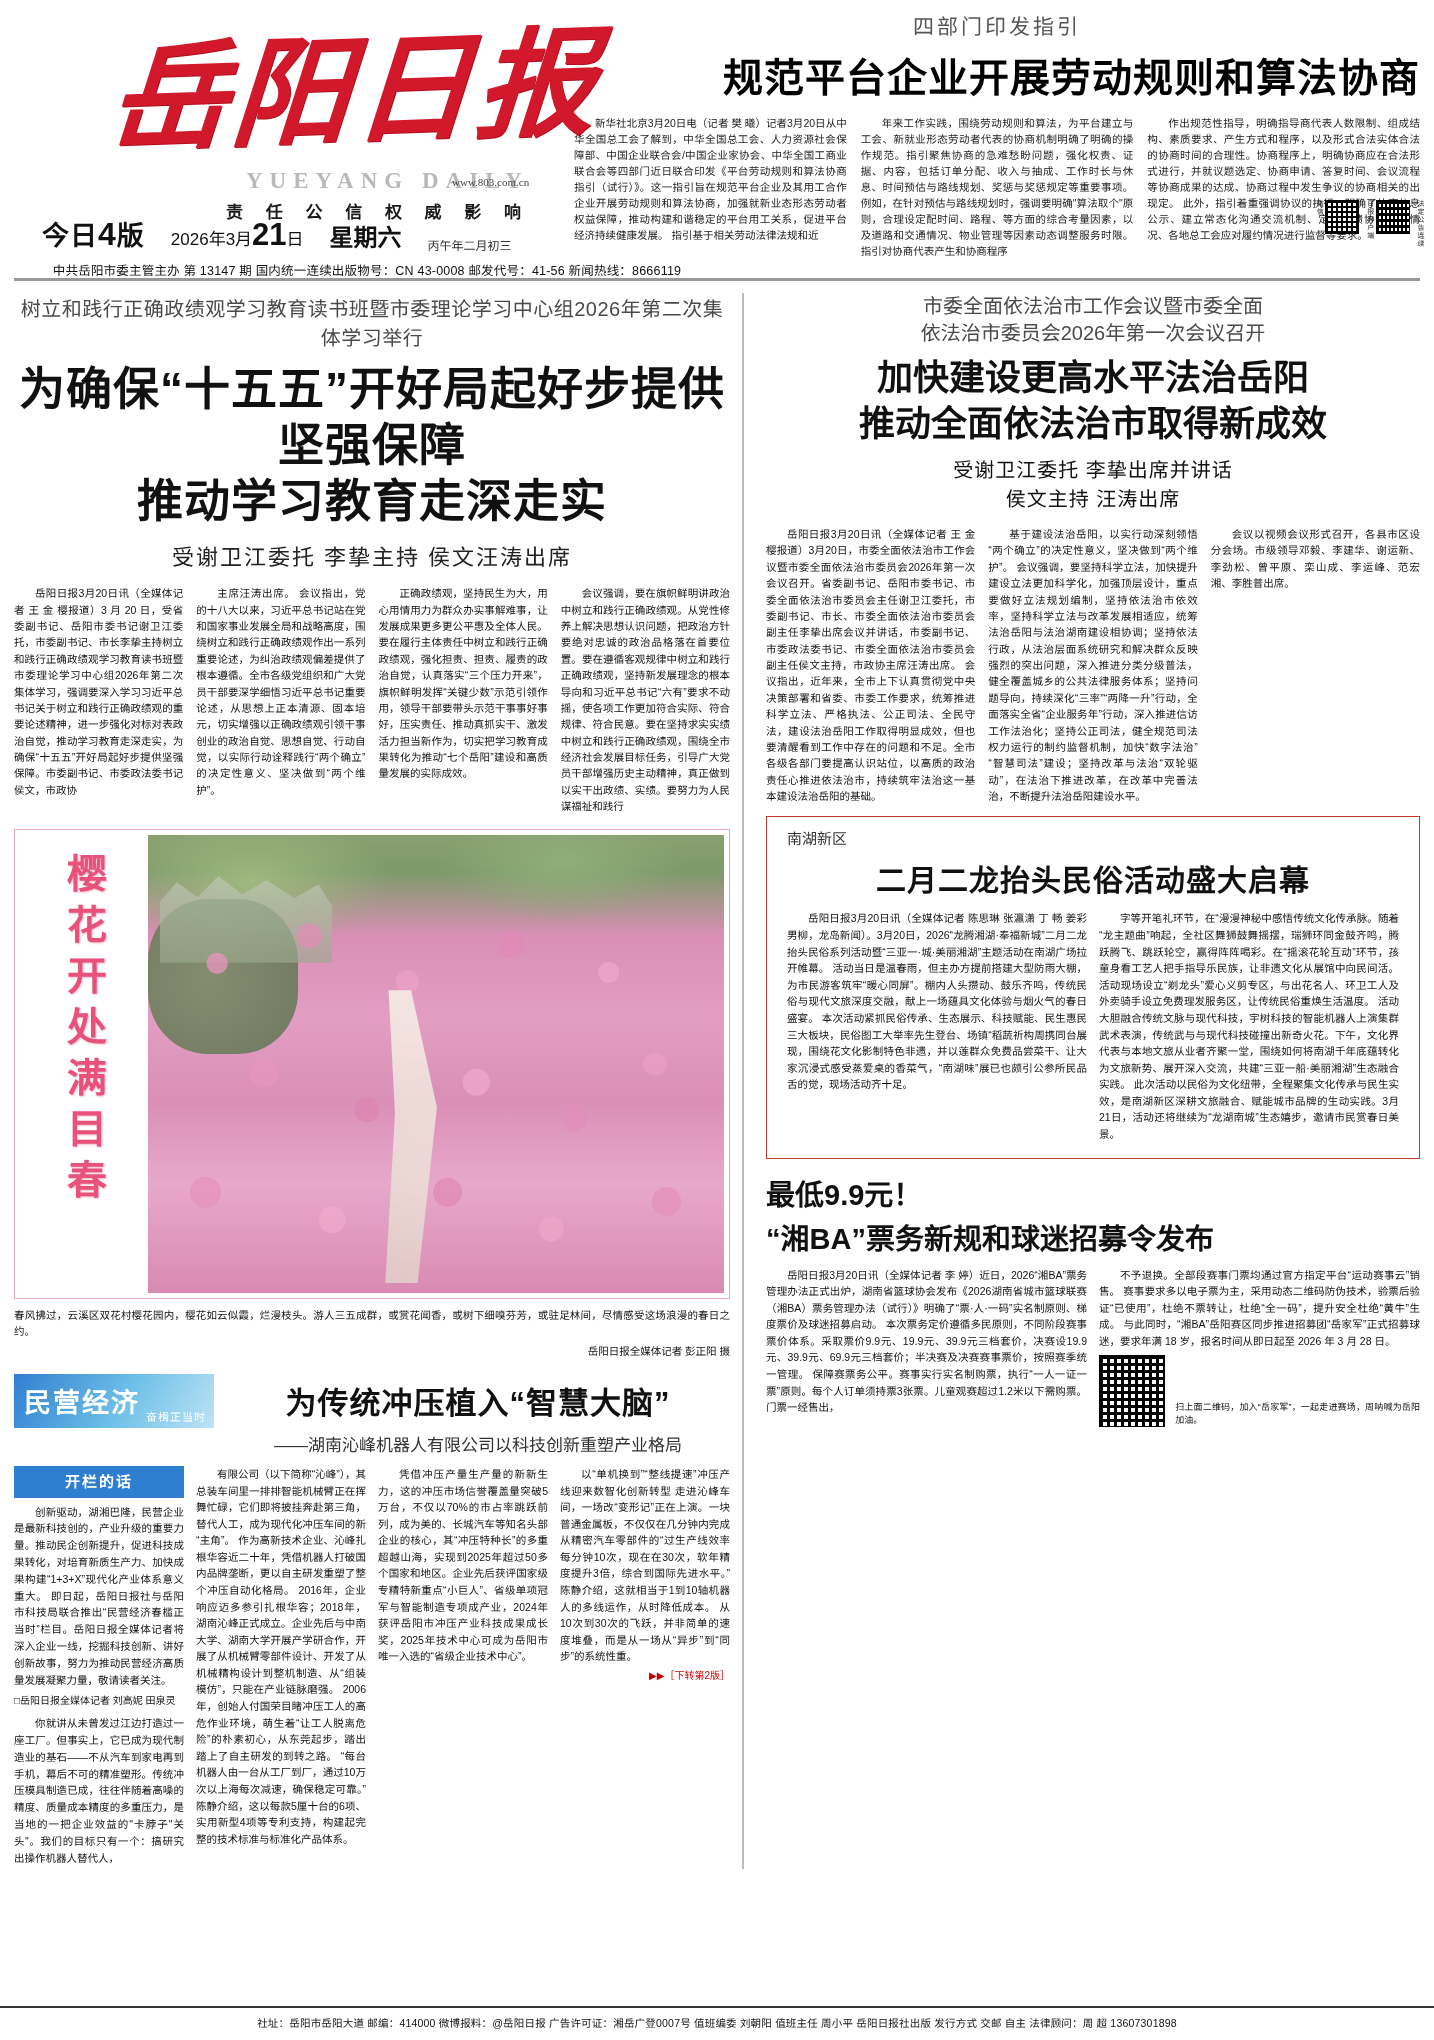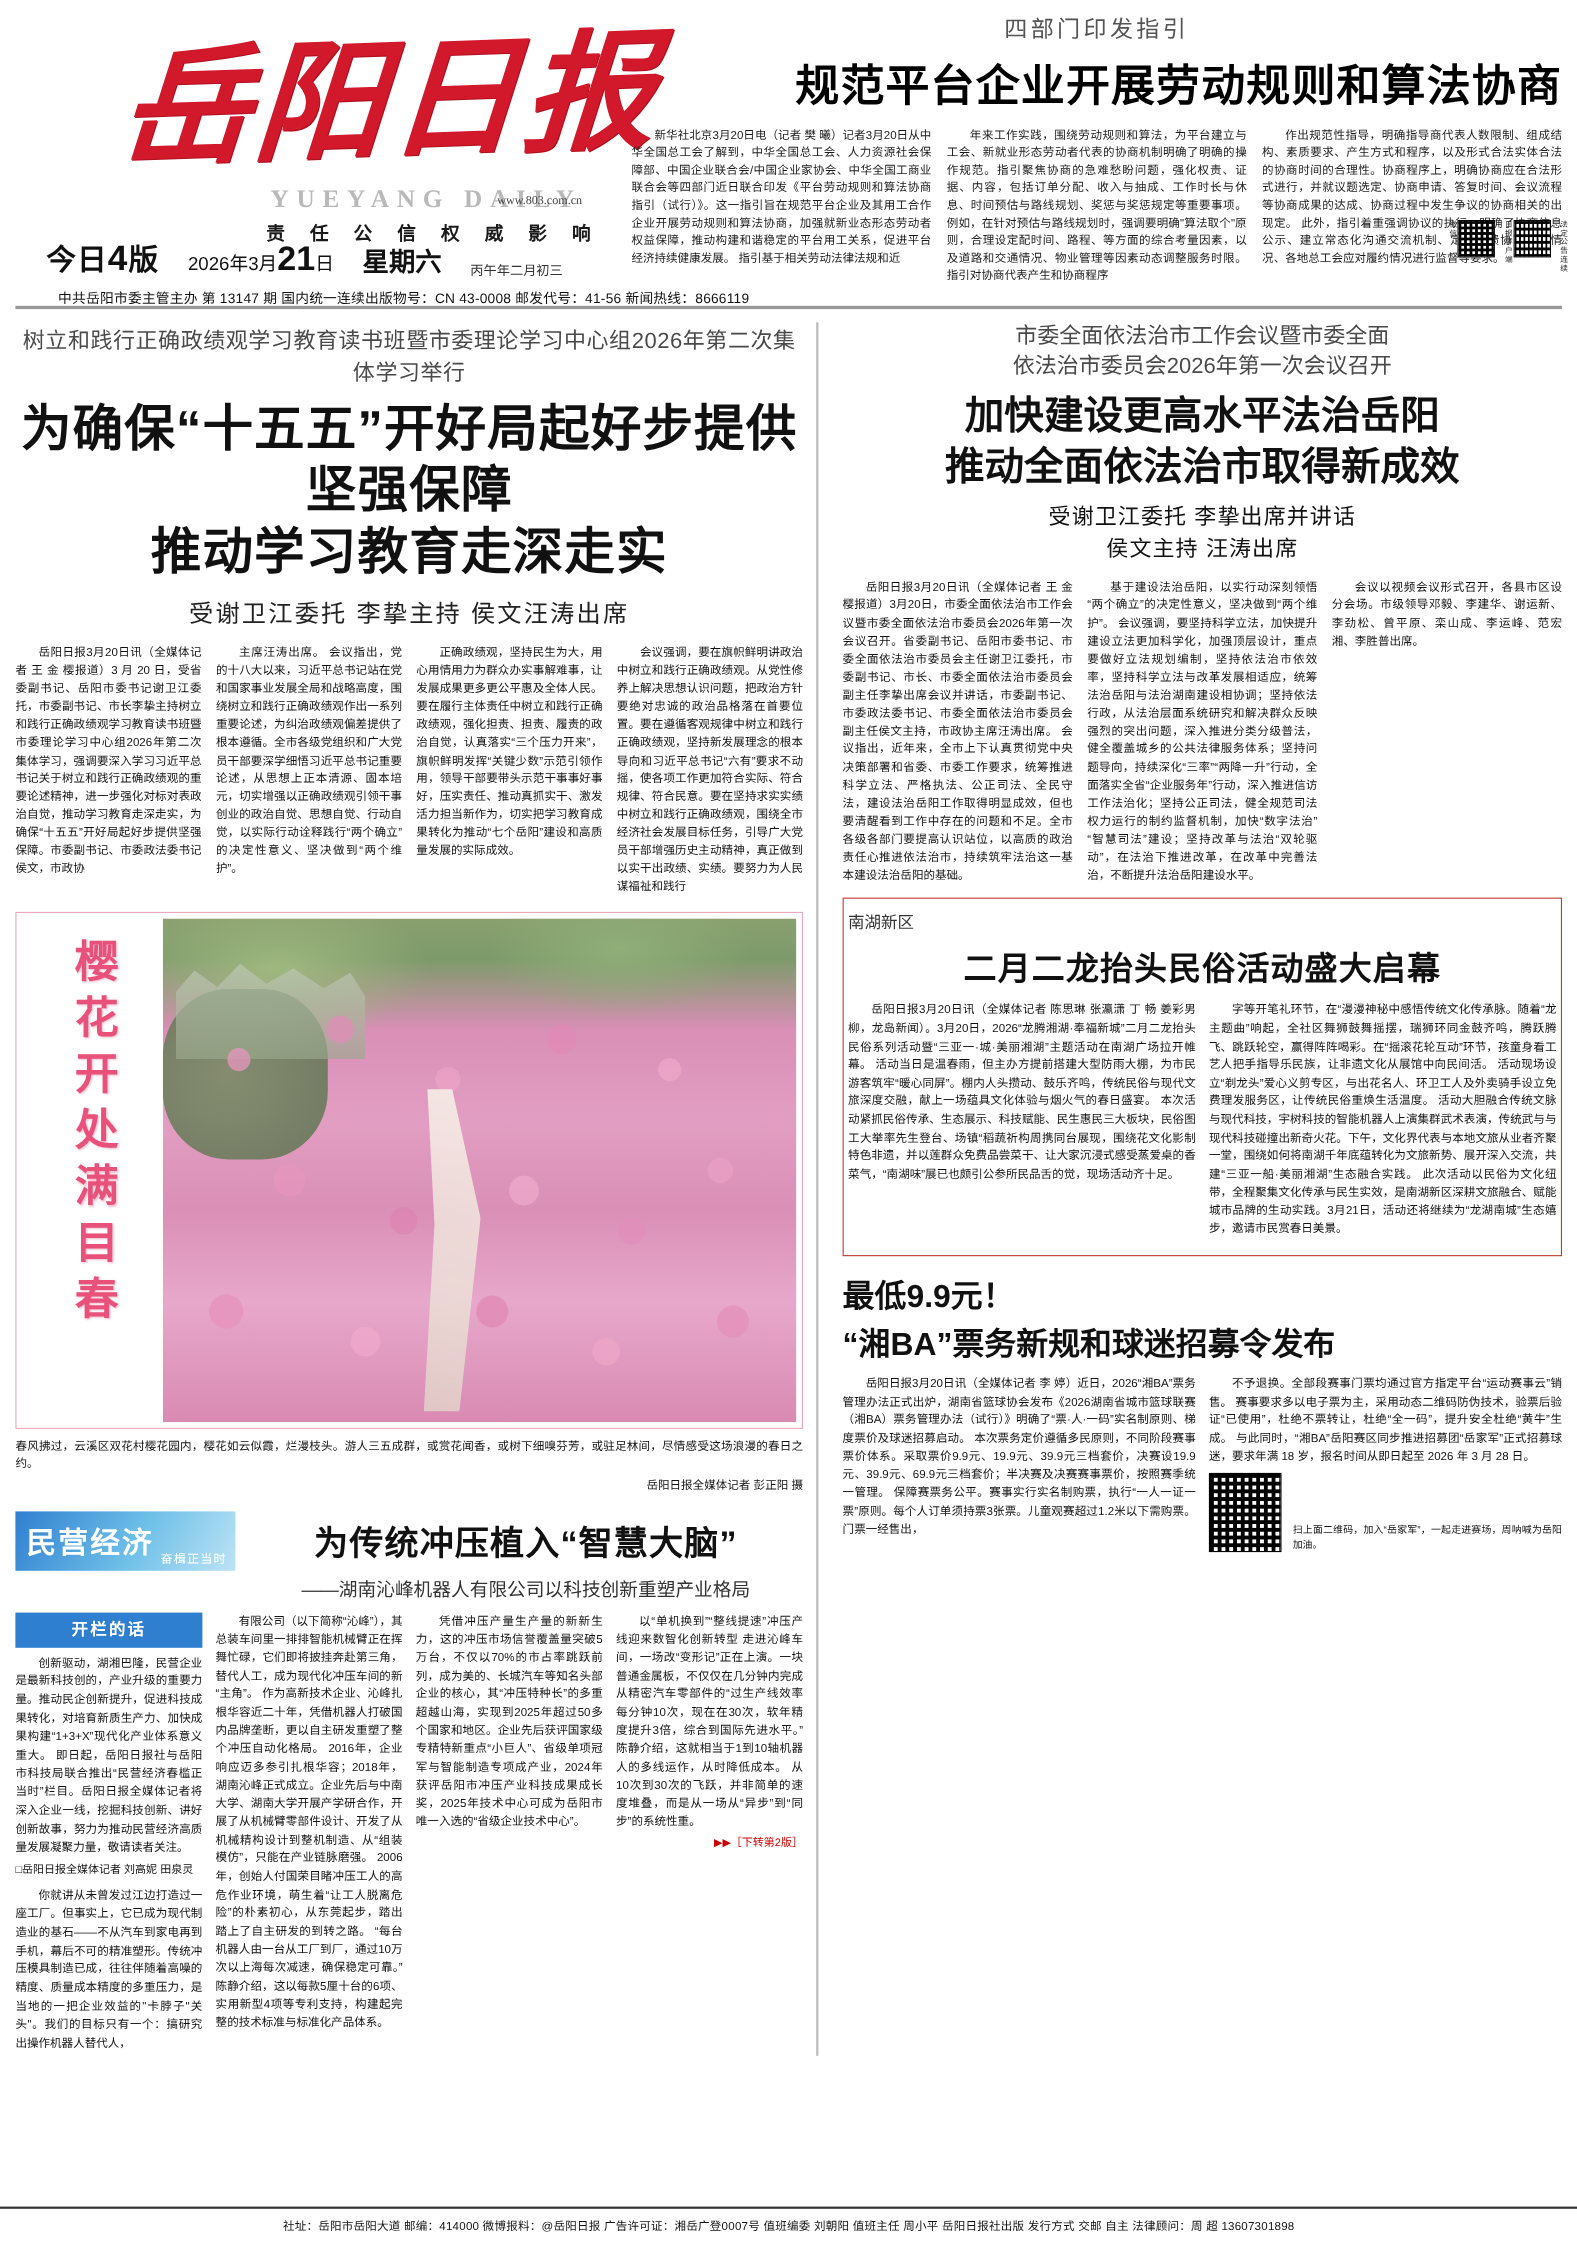--- a/index.html
+++ b/index.html
@@ -31,21 +31,21 @@
     text-shadow:1px 1px 0 #b01020;
     transform:skewX(-6deg) rotate(-2deg);
     white-space:nowrap;
   }
   .logo-en {
     position:absolute; left:232px; top:168px;
     color:#b9b9b9; font-size:23px; letter-spacing:7px; font-weight:700;
     font-family:"Liberation Serif",serif;
   }
   .logo-slogan {
-    position:absolute; left:228px; top:198px;
+    position:absolute; left:212px; top:198px;
     font-size:17px; letter-spacing:9px; font-weight:700; color:#1a1a1a;
     font-family:"Liberation Sans","DejaVu Sans",sans-serif;
   }
   .site-url { position:absolute; left:438px; top:176px; font-size:11px; color:#444; }
   .mast-mid { flex:0 0 10px; }
   .mast-right { flex:1 1 auto; position:relative; padding-left:10px; }
 
   .tr-kicker {
     text-align:center; font-size:21px; color:#555; letter-spacing:3px;
     margin-top:10px; font-family:"Liberation Sans",sans-serif;
@@ -189,21 +189,21 @@
   .open-body p { margin:0 0 3px; text-indent:2em; }
   .open-by { font-size:10px; text-align:left; margin-top:5px; }
 
   .btm-left { display:flex; gap:12px; margin-top:10px; width:716px; }
   .btm-left .col { flex:1; font-size:10.5px; line-height:1.58; text-align:justify;
     font-family:"Liberation Sans","DejaVu Sans",sans-serif; }
   .btm-left .col p { margin:0 0 3px; text-indent:2em; }
   .cont-mark { color:#c00; font-size:10px; text-align:right; display:block; }
 
   
-  .redbox { border:1.5px solid #c0392b; padding:10px 4px 12px; margin-top:10px; }
+  .redbox { border:1.5px solid #c0392b; padding:10px 20px 12px; margin-top:10px; }
   .rb-kicker { font-size:15px; color:#333; font-family:"Liberation Sans",sans-serif; }
   .rb-h { font-size:30px; font-weight:700; text-align:center; margin:8px 0 10px; letter-spacing:1px;
     font-family:"Liberation Sans","DejaVu Sans",sans-serif; }
   .rb-cols { display:flex; gap:12px; }
   .rb-cols .col { flex:1; font-size:10.5px; line-height:1.58; text-align:justify;
     font-family:"Liberation Sans","DejaVu Sans",sans-serif; }
   .rb-cols .col p { margin:0 0 3px; text-indent:2em; }
 
   
   .ba { margin-top:12px; }

